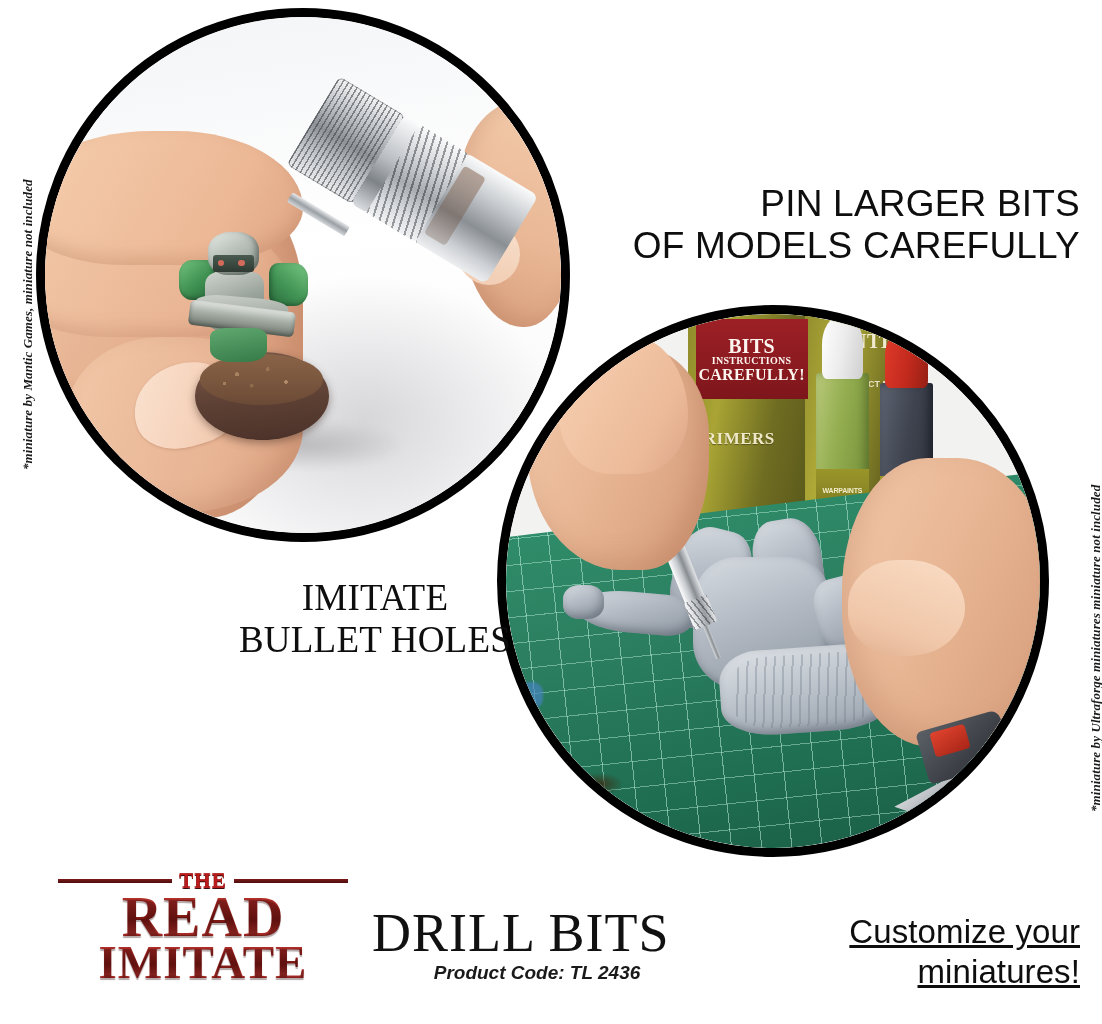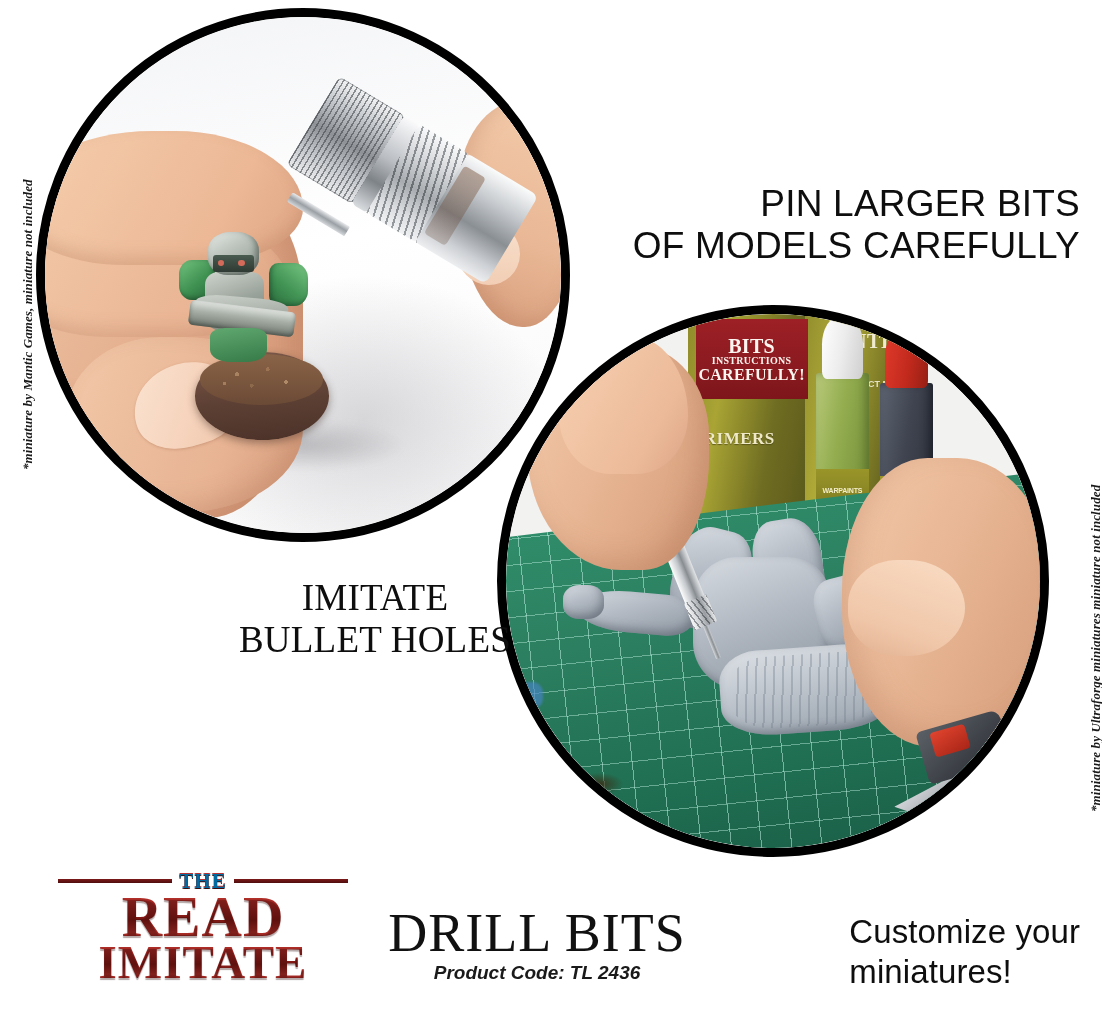--- a/index.html
+++ b/index.html
@@ -619,22 +619,24 @@
     width: 340px;
     font-size: 37px;
     text-align: center;
     letter-spacing: .2px;
     font-family: Liberation Serif, serif;
   }
   #tagline {
     right: 22px;
     top: 912px;
     font-size: 33px;
+    text-align: right;
     line-height: 1.22;
     letter-spacing: .1px;
+    text-decoration: underline;
   }
 
   
   #logo {
     position: absolute;
     left: 58px;
     top: 868px;
     width: 290px;
     height: 122px;
     z-index: 6;
@@ -649,21 +651,21 @@
   .logo-rule {
     flex: 1 1 auto;
     height: 4px;
     background: linear-gradient(180deg,#7d1a1a 0%, #4e0d0d 100%);
   }
   .logo-the {
     font-family: "Liberation Serif", serif;
     font-weight: 700;
     font-size: 21px;
     letter-spacing: 1px;
-    color: #0369a1;
+    color: #b91c1c;
     padding: 0 7px;
     text-shadow: 0 1px 0 #3c0a0a, 0 -1px 0 #b93232;
     line-height: 1;
   }
   .logo-word {
     font-family: "Liberation Serif", serif;
     font-weight: 700;
     text-align: center;
     letter-spacing: 1px;
     line-height: .94;
@@ -674,21 +676,20 @@
     text-shadow: 0 2px 1px rgba(40,6,6,.35);
   }
   #logo-army { font-size: 56px; margin-top: -3px; }
   #logo-painter { font-size: 47px; margin-top: -4px; }
 
   #product-title {
     position: absolute;
     left: 372px;
     top: 906px;
     width: 330px;
-    text-align: center;
     font-family: "Liberation Serif", serif;
     font-weight: 400;
     font-size: 54px;
     letter-spacing: 1px;
     color: #111111;
     z-index: 6;
     line-height: 1;
   }
   #product-code {
     position: absolute;

